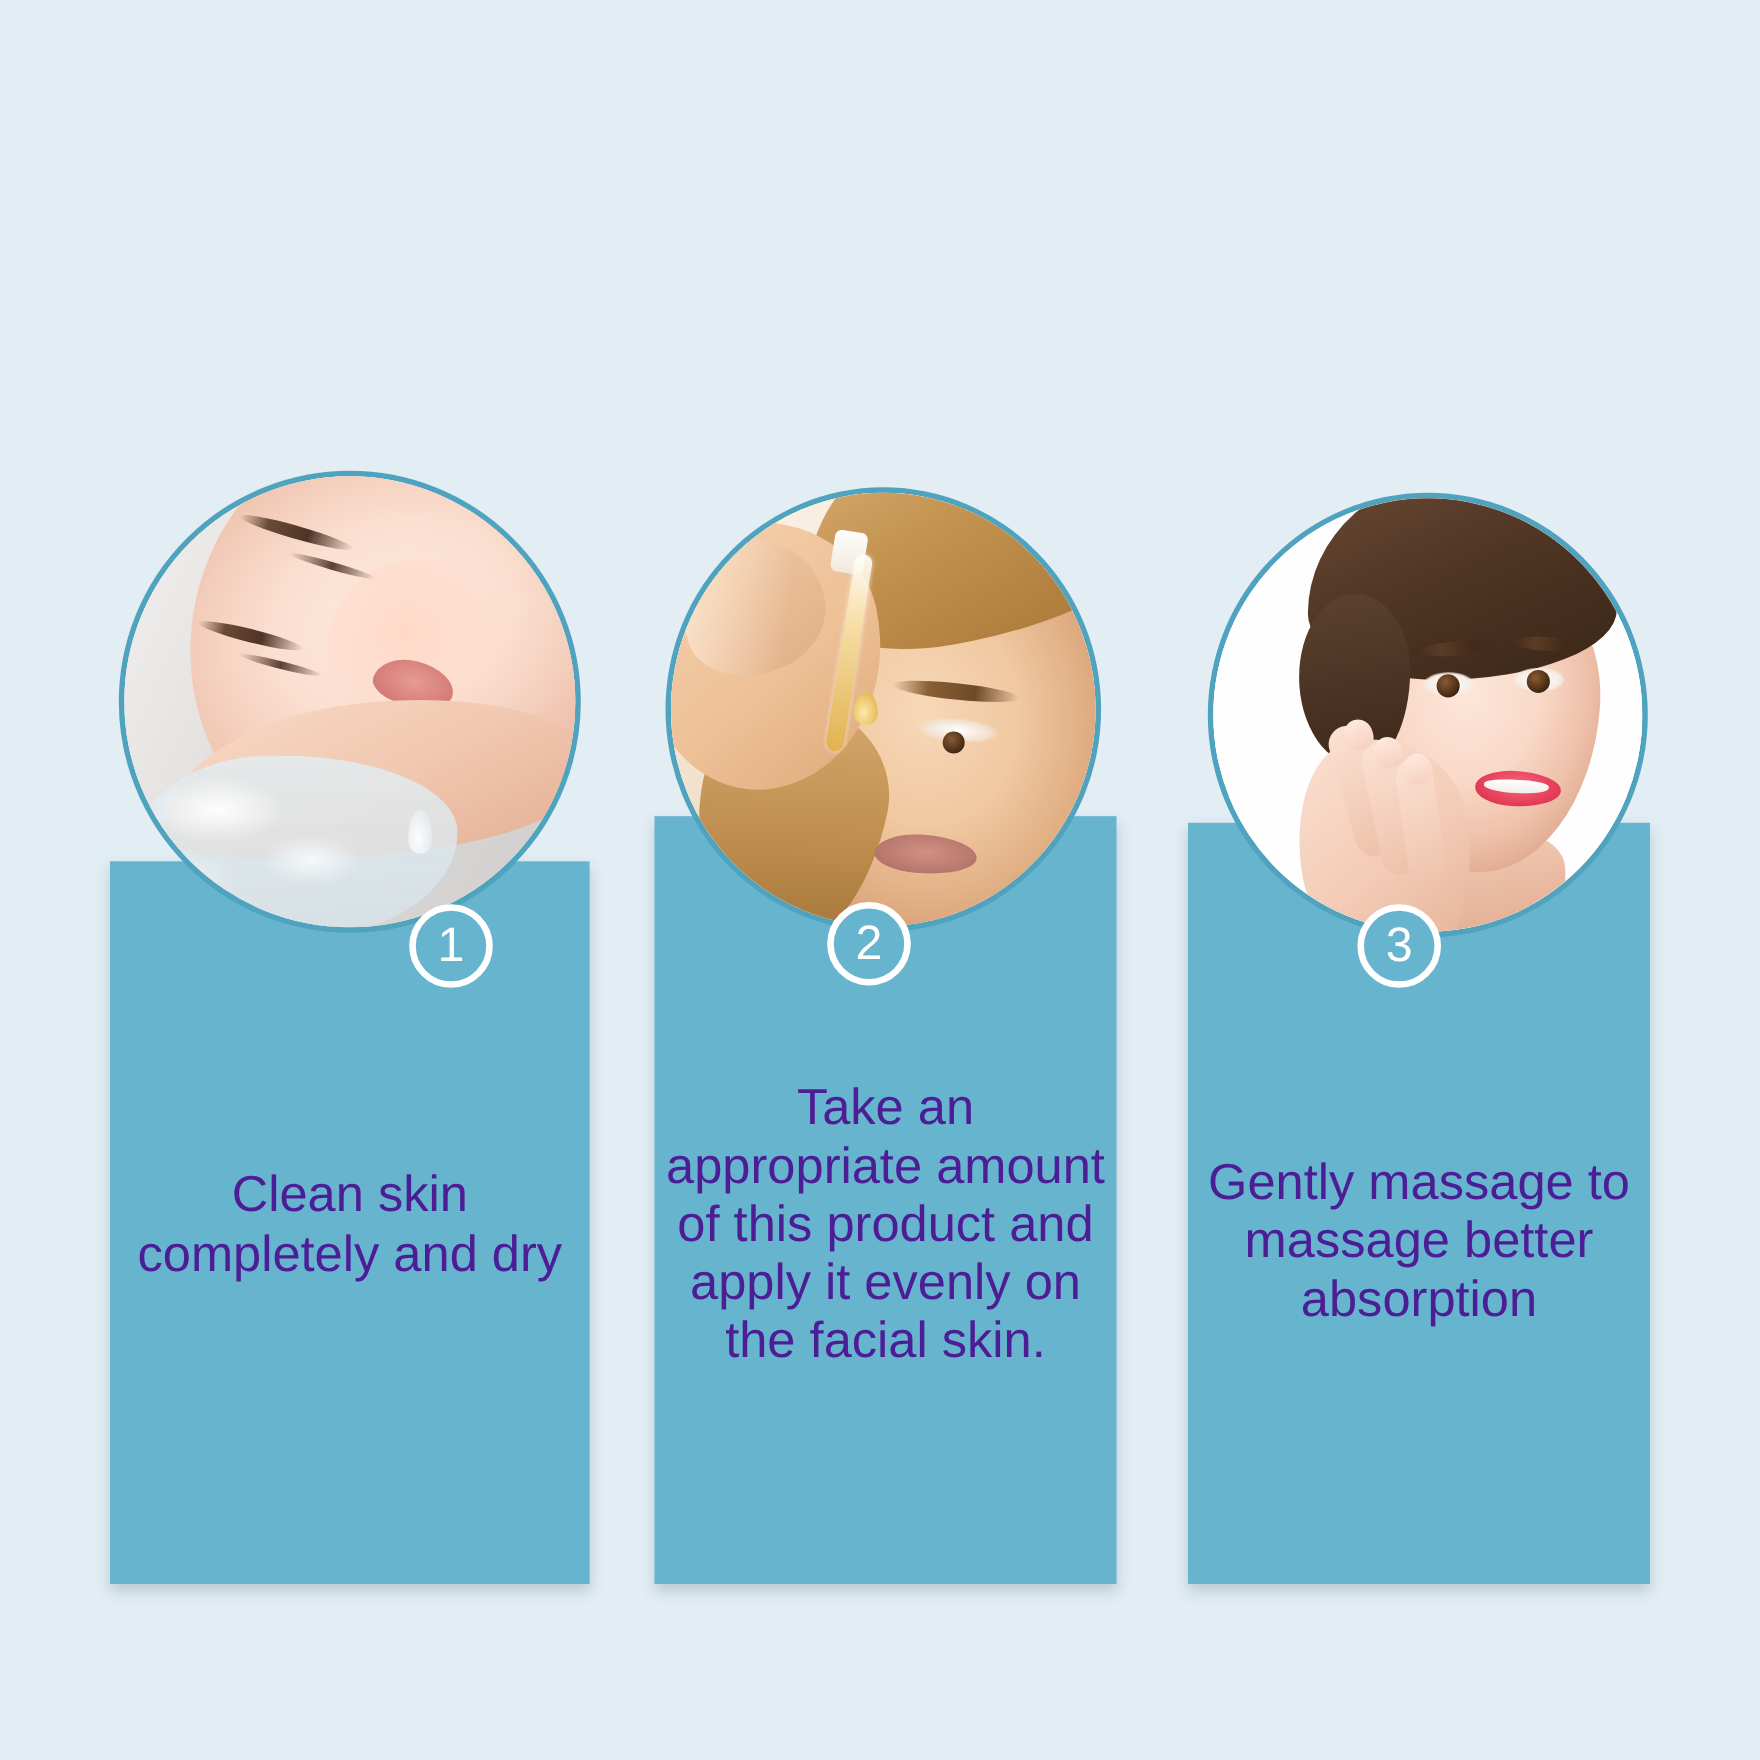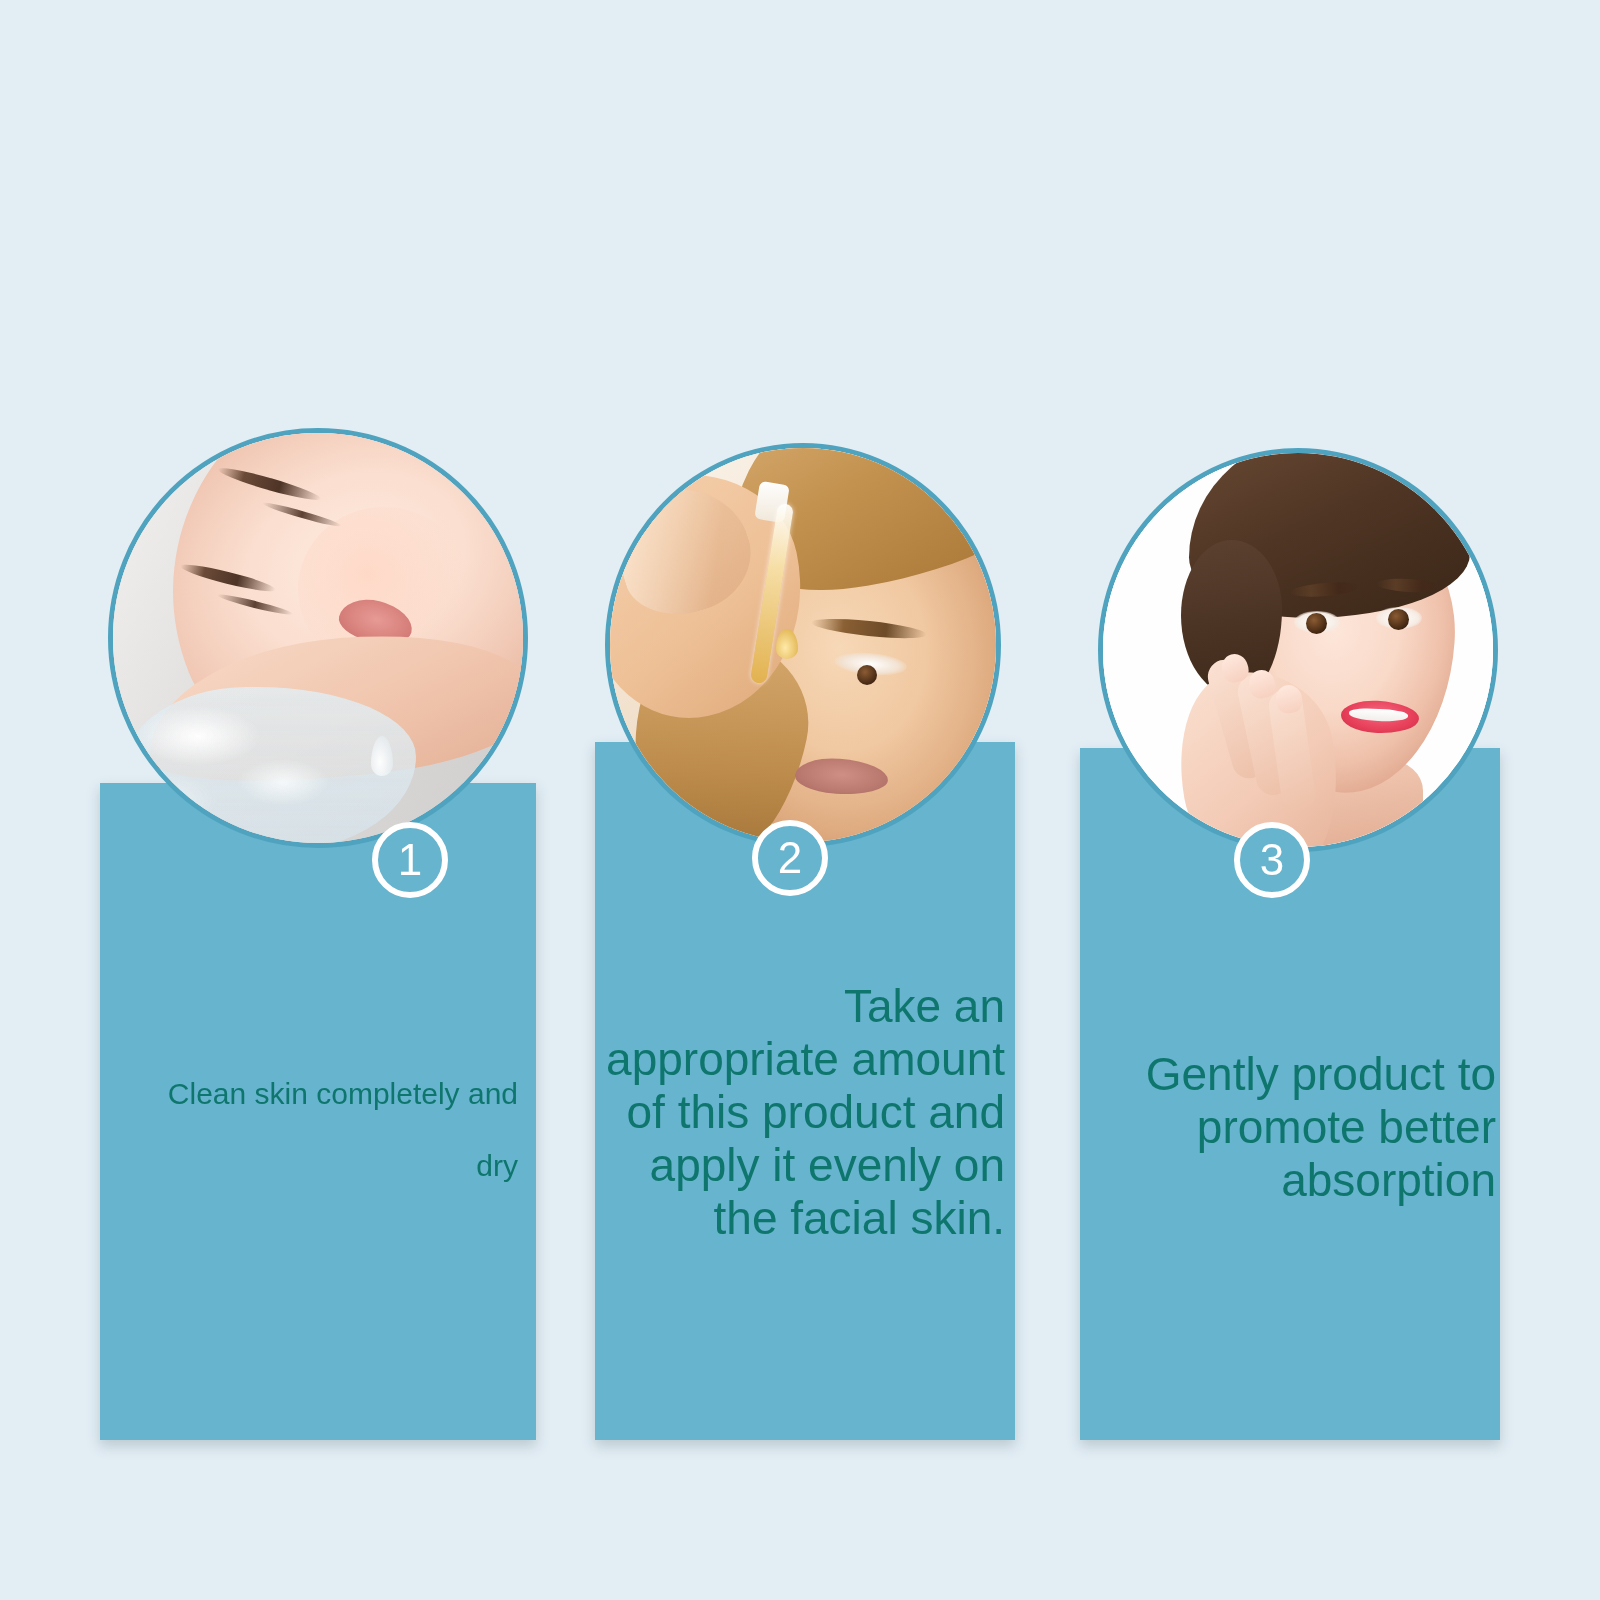--- a/index.html
+++ b/index.html
@@ -301,28 +301,28 @@
     line-height:1;
     font-family:"Liberation Sans", sans-serif;
   }
   .step-1 .badge { left:272px; top:822px; }
   .step-2 .badge { left:157px; top:820px; }
   .step-3 .badge { left:154px; top:822px; }
 
   
   .caption {
     position:absolute;
-    color:#0f766e;
-    text-align:right;
+    color:#4c1d95;
+    text-align:center;
     font-family:"Liberation Sans", sans-serif;
     font-weight:400;
   }
   .step-1 .caption {
     left:18px; top:1058px; width:400px;
-    font-size:30px; line-height:72px;
+    font-size:46px; line-height:54px;
   }
   .step-2 .caption {
     left:10px; top:980px; width:400px;
     font-size:46px; line-height:53px;
   }
   .step-3 .caption {
     left:4px; top:1048px; width:412px;
     font-size:46px; line-height:53px;
   }
 </style>
@@ -413,17 +413,17 @@
           <div class="nail nail-a"></div>
           <div class="nail nail-b"></div>
           <div class="nail nail-c"></div>
         </div>
       </div>
 
       <div class="badge">
         <span>3</span>
       </div>
 
-      <div class="caption">Gently product to promote better absorption</div>
+      <div class="caption">Gently massage to massage better absorption</div>
     </div>
 
   </div>
 </div>
 
 </body></html>

